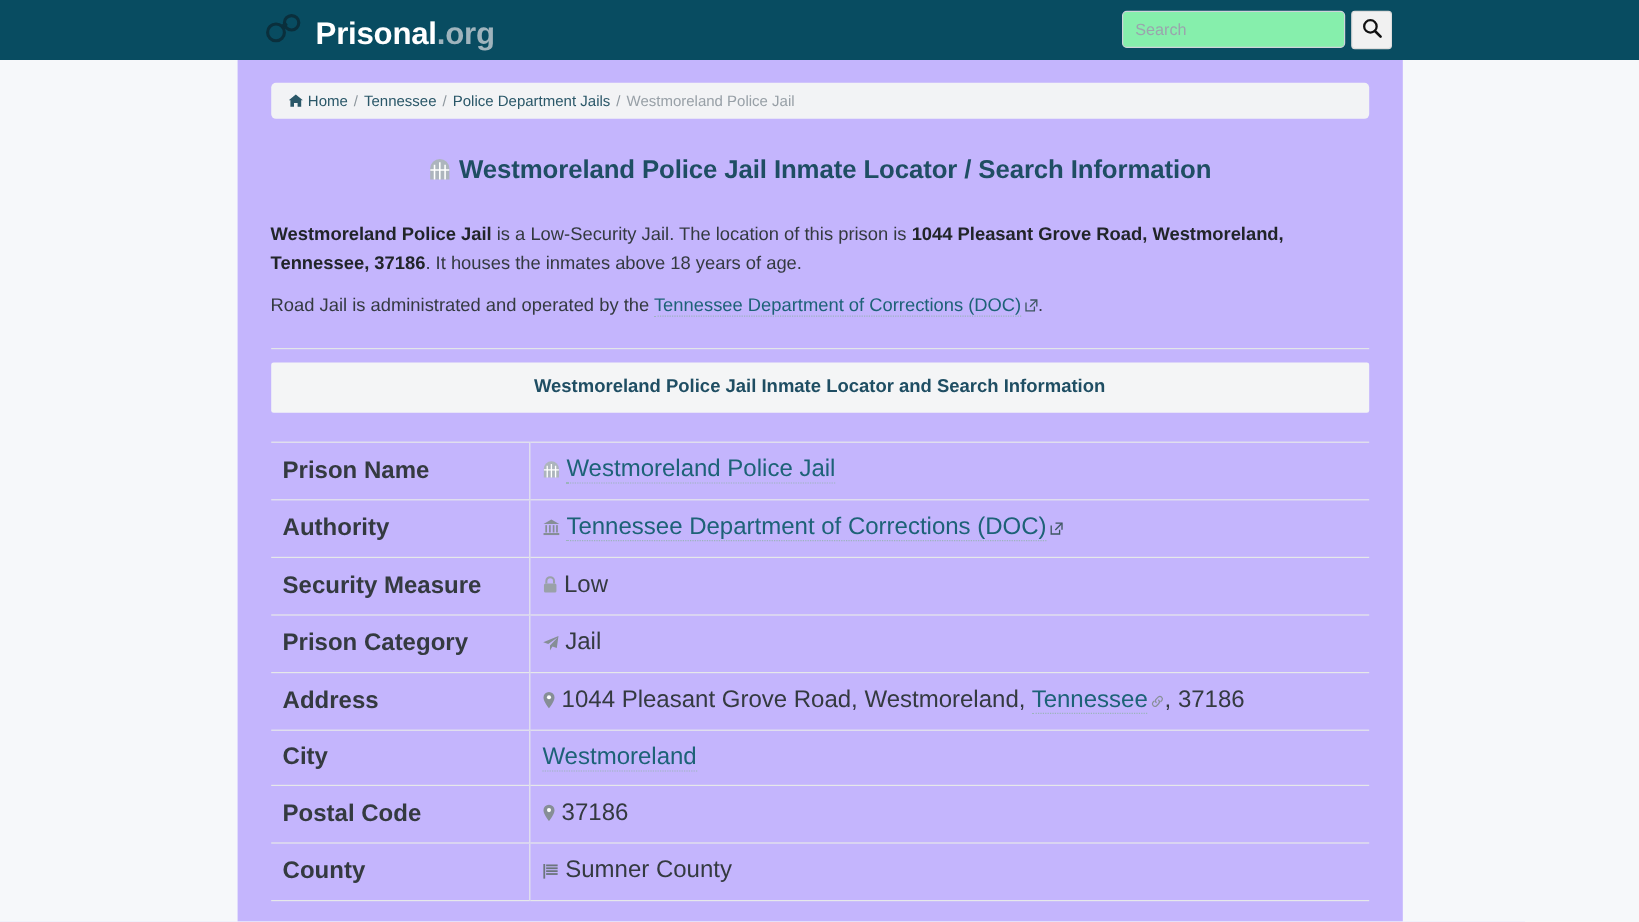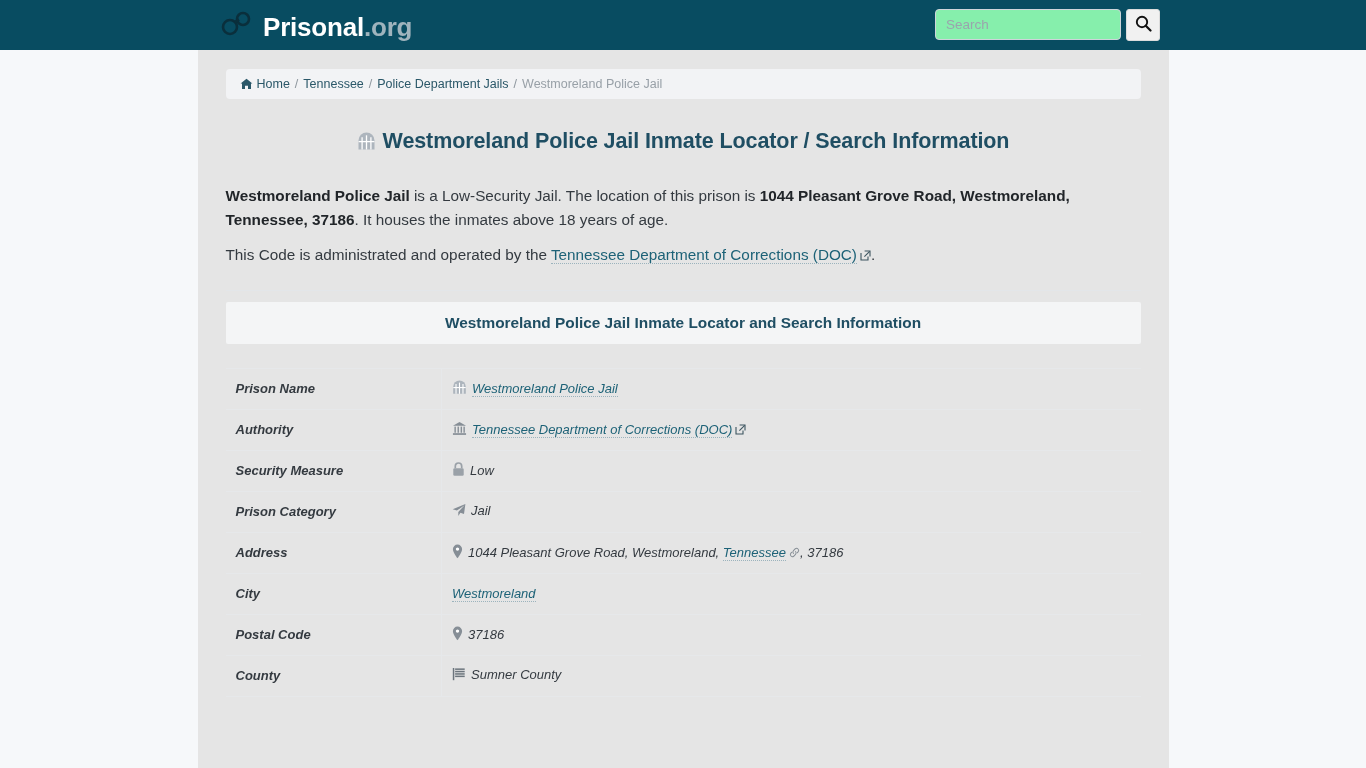--- a/index.html
+++ b/index.html
@@ -70,21 +70,21 @@
   
   .page-shell {
     width: 1366px;
     height: 718px;
     background: #f6f8fa;
     display: flex;
     justify-content: center;
   }
   .container {
     width: 971px;
-    background: #e5e5e5;
+    background: #c4b5fd;
     height: 718px;
     padding: 0 28px;
   }
 
   
   .breadcrumb {
     margin-top: 19px;
     background: #f2f3f5;
     border-radius: 4px;
     height: 30px;
@@ -163,25 +163,24 @@
   table.info {
     margin-top: 24px;
     width: 100%;
     border-collapse: collapse;
     table-layout: fixed;
   }
   table.info tr { border-bottom: 1px solid #e6e8ea; }
   table.info tr:first-child { border-top: 1px solid #e6e8ea; }
   table.info td {
     padding: 11px 0 11px 10px;
-    font-size: 13px;
+    font-size: 20px;
     color: #343a40;
     vertical-align: middle;
     height: 41px;
-    font-style: italic;
   }
   td.lbl {
     width: 216px;
     font-weight: bold;
     color: #212529;
     border-right: 1px solid #e6e8ea;
     padding-left: 9px;
   }
   td.val { padding-left: 16px; }
   .cell-ic {
@@ -255,21 +254,21 @@
       </svg>
     </span><span>Westmoreland Police Jail Inmate Locator / Search Information</span>
   </h1>
 
   <p class="copy p1">
     <b>Westmoreland Police Jail</b><span> is a Low-Security Jail. The location of this prison is </span><b>1044 Pleasant Grove Road, Westmoreland, Tennessee, 37186</b><span>. It houses the inmates above 18 years of age.</span>
   </p>
 
 
   <p class="copy p3">
-    <span>This Code is administrated and operated by the </span><a class="dot-link">Tennessee Department of Corrections (DOC)</a><span class="ext-ic"><svg width="11" height="11" viewBox="0 0 11 11">
+    <span>Road Jail is administrated and operated by the </span><a class="dot-link">Tennessee Department of Corrections (DOC)</a><span class="ext-ic"><svg width="11" height="11" viewBox="0 0 11 11">
             <path d="M1 3 L1 10 L8 10 L8 6.4" fill="none" stroke="#3d5560" stroke-width="1.1"></path>
             <path d="M4.6 1 L10 1 L10 6.4" fill="none" stroke="#3d5560" stroke-width="1.1"></path>
             <line x1="4.4" y1="6.6" x2="9.7" y2="1.3" stroke="#3d5560" stroke-width="1.1"></line>
           </svg></span><span>.</span>
   </p>
 
   <hr class="rule">
 
   <div class="section-head">Westmoreland Police Jail Inmate Locator and Search Information</div>
 

